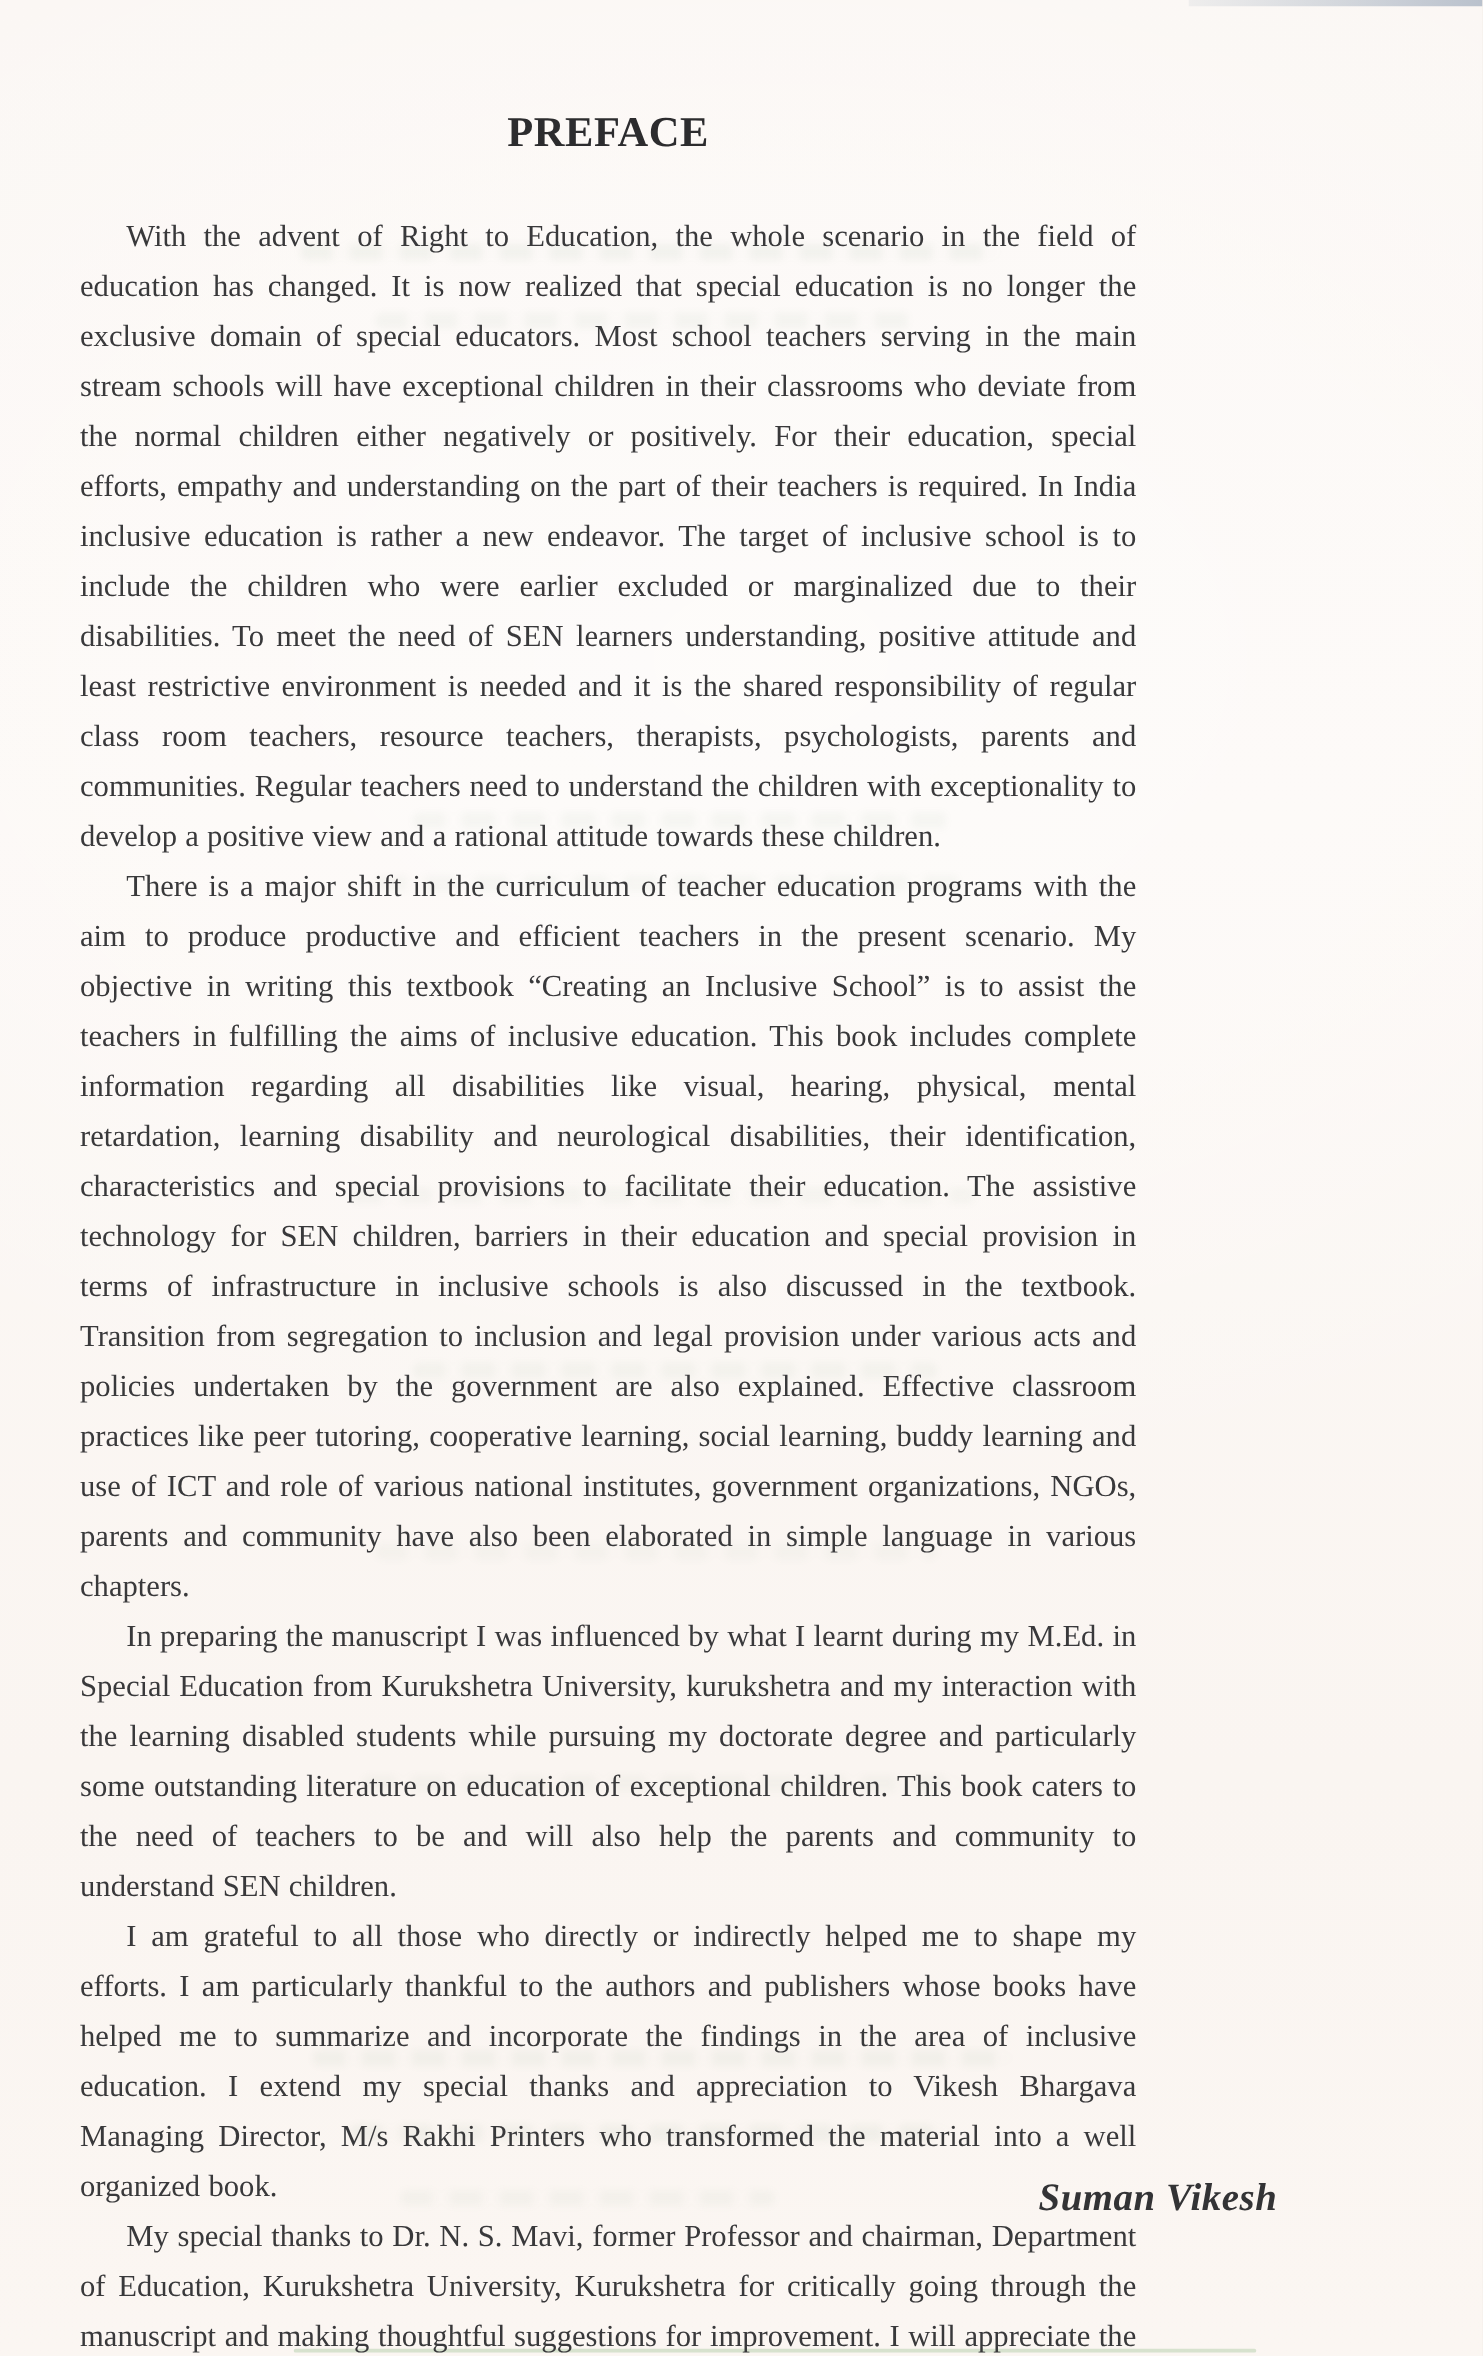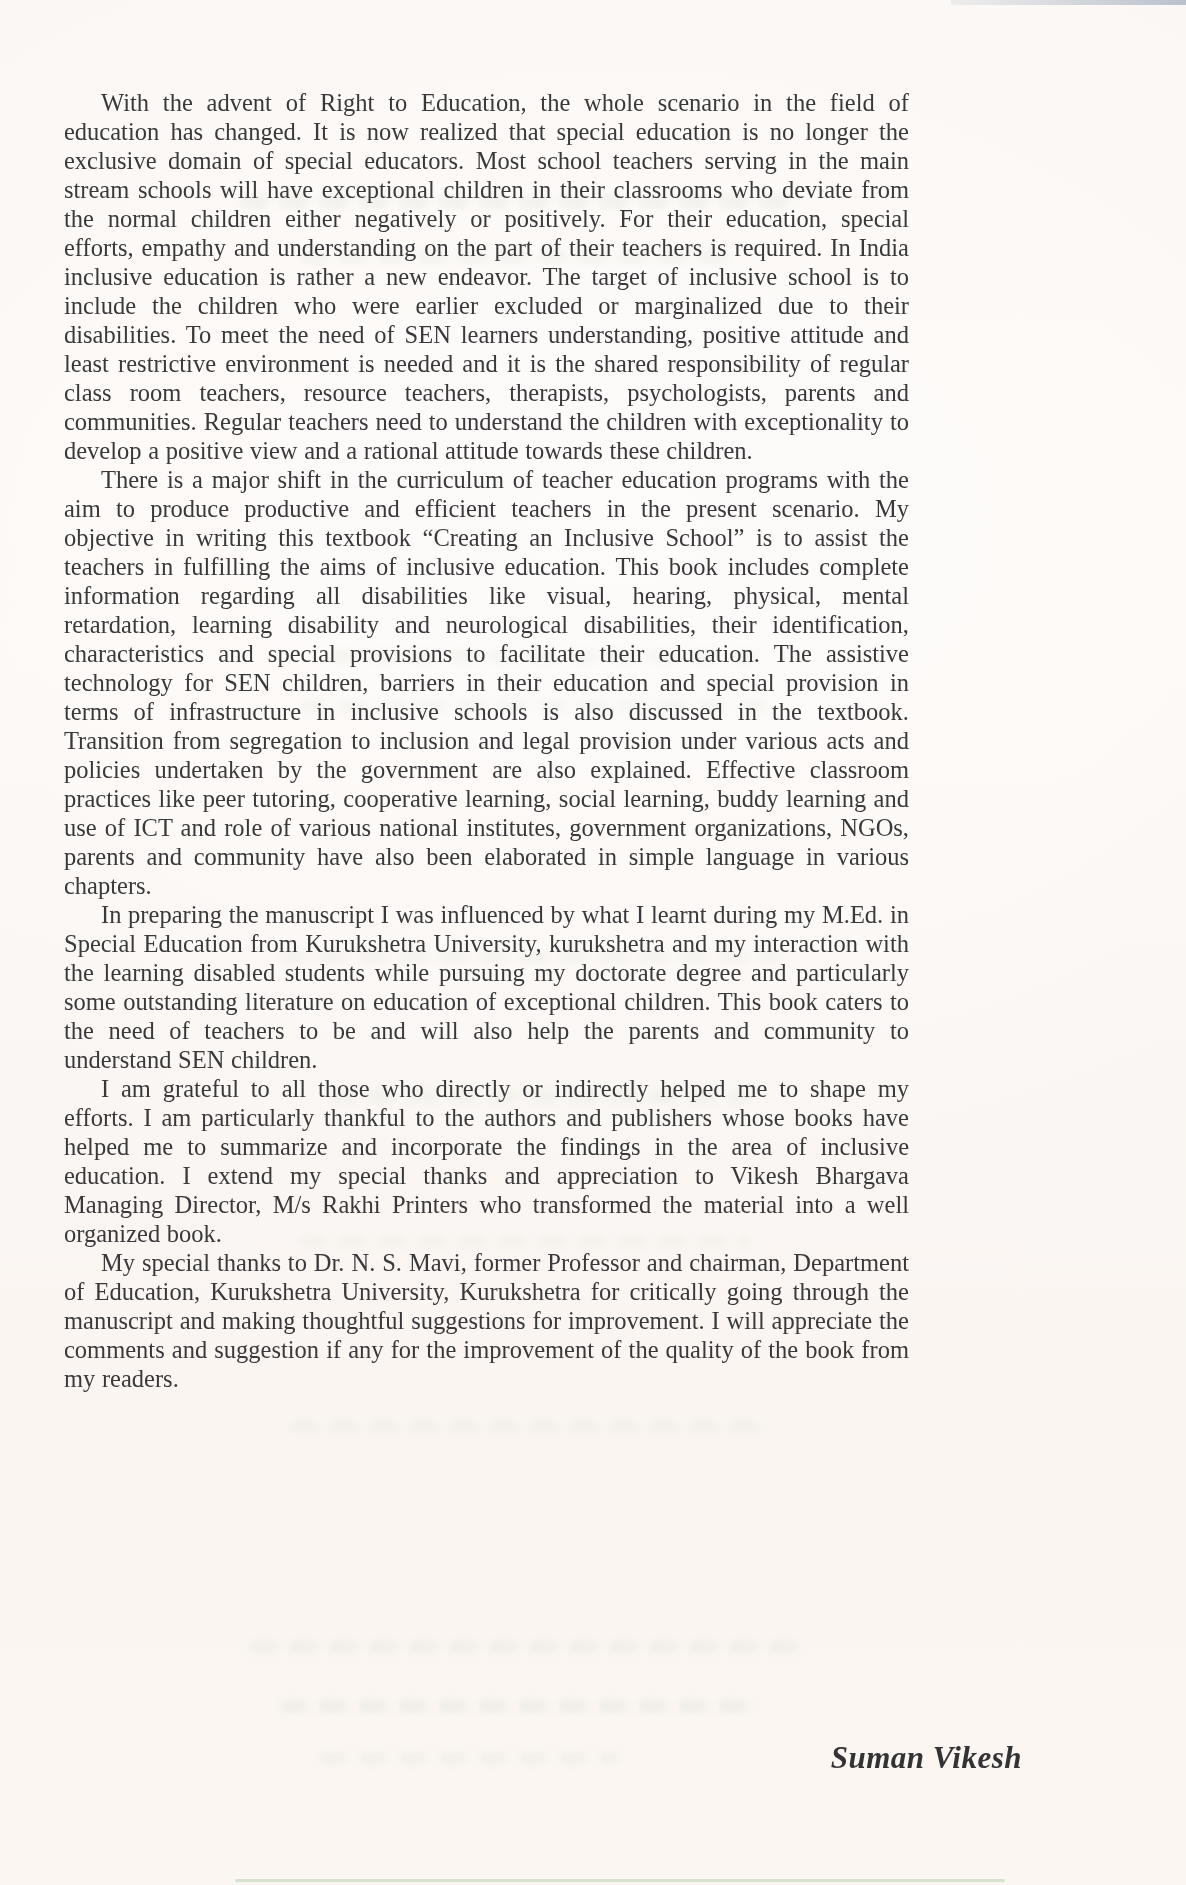--- a/index.html
+++ b/index.html
@@ -62,21 +62,21 @@
     text-align: center;
     font-size: 34px;
     font-weight: bold;
     letter-spacing: 0.5px;
     color: #2c2c2e;
   }
   .para {
     margin: 0;
     text-indent: 37px;
     font-size: 24.5px;
-    line-height: 29px;
+    line-height: 40px;
     text-align: justify;
     word-spacing: 0.5px;
   }
   .signature {
     position: absolute;
     top: 1740px; right: 164px;
     font-size: 31px;
     font-weight: bold;
     font-style: italic;
     color: #333335;
@@ -97,20 +97,21 @@
   <div class="ghost g4"></div>
   <div class="ghost g5"></div>
   <div class="ghost g6"></div>
   <div class="ghost g7"></div>
   <div class="ghost g8"></div>
   <div class="ghost g9"></div>
   <div class="ghost g10"></div>
   <div class="ghost g11"></div>
 
   <main class="content">
+    <h1 class="title">PREFACE</h1>
     <p class="para">With the advent of Right to Education, the whole scenario in the field of education has changed. It is now realized that special education is no longer the exclusive domain of special educators. Most school teachers serving in the main stream schools will have exceptional children in their classrooms who deviate from the normal children either negatively or positively. For their education, special efforts, empathy and understanding on the part of their teachers is required. In India inclusive education is rather a new endeavor. The target of inclusive school is to include the children who were earlier excluded or marginalized due to their disabilities. To meet the need of SEN learners understanding, positive attitude and least restrictive environment is needed and it is the shared responsibility of regular class room teachers, resource teachers, therapists, psychologists, parents and communities. Regular teachers need to understand the children with exceptionality to develop a positive view and a rational attitude towards these children.</p>
     <p class="para">There is a major shift in the curriculum of teacher education programs with the aim to produce productive and efficient teachers in the present scenario. My objective in writing this textbook “Creating an Inclusive School” is to assist the teachers in fulfilling the aims of inclusive education. This book includes complete information regarding all disabilities like visual, hearing, physical, mental retardation, learning disability and neurological disabilities, their identification, characteristics and special provisions to facilitate their education. The assistive technology for SEN children, barriers in their education and special provision in terms of infrastructure in inclusive schools is also discussed in the textbook. Transition from segregation to inclusion and legal provision under various acts and policies undertaken by the government are also explained. Effective classroom practices like peer tutoring, cooperative learning, social learning, buddy learning and use of ICT and role of various national institutes, government organizations, NGOs, parents and community have also been elaborated in simple language in various chapters.</p>
     <p class="para">In preparing the manuscript I was influenced by what I learnt during my M.Ed. in Special Education from Kurukshetra University, kurukshetra and my interaction with the learning disabled students while pursuing my doctorate degree and particularly some outstanding literature on education of exceptional children. This book caters to the need of teachers to be and will also help the parents and community to understand SEN children.</p>
     <p class="para">I am grateful to all those who directly or indirectly helped me to shape my efforts. I am particularly thankful to the authors and publishers whose books have helped me to summarize and incorporate the findings in the area of inclusive education. I extend my special thanks and appreciation to Vikesh Bhargava Managing Director, M/s Rakhi Printers who transformed the material into a well organized book.</p>
     <p class="para">My special thanks to Dr. N. S. Mavi, former Professor and chairman, Department of Education, Kurukshetra University, Kurukshetra for critically going through the manuscript and making thoughtful suggestions for improvement. I will appreciate the comments and suggestion if any for the improvement of the quality of the book from my readers.</p>
   </main>
 
   <div class="signature">Suman Vikesh</div>
 
 </div>

